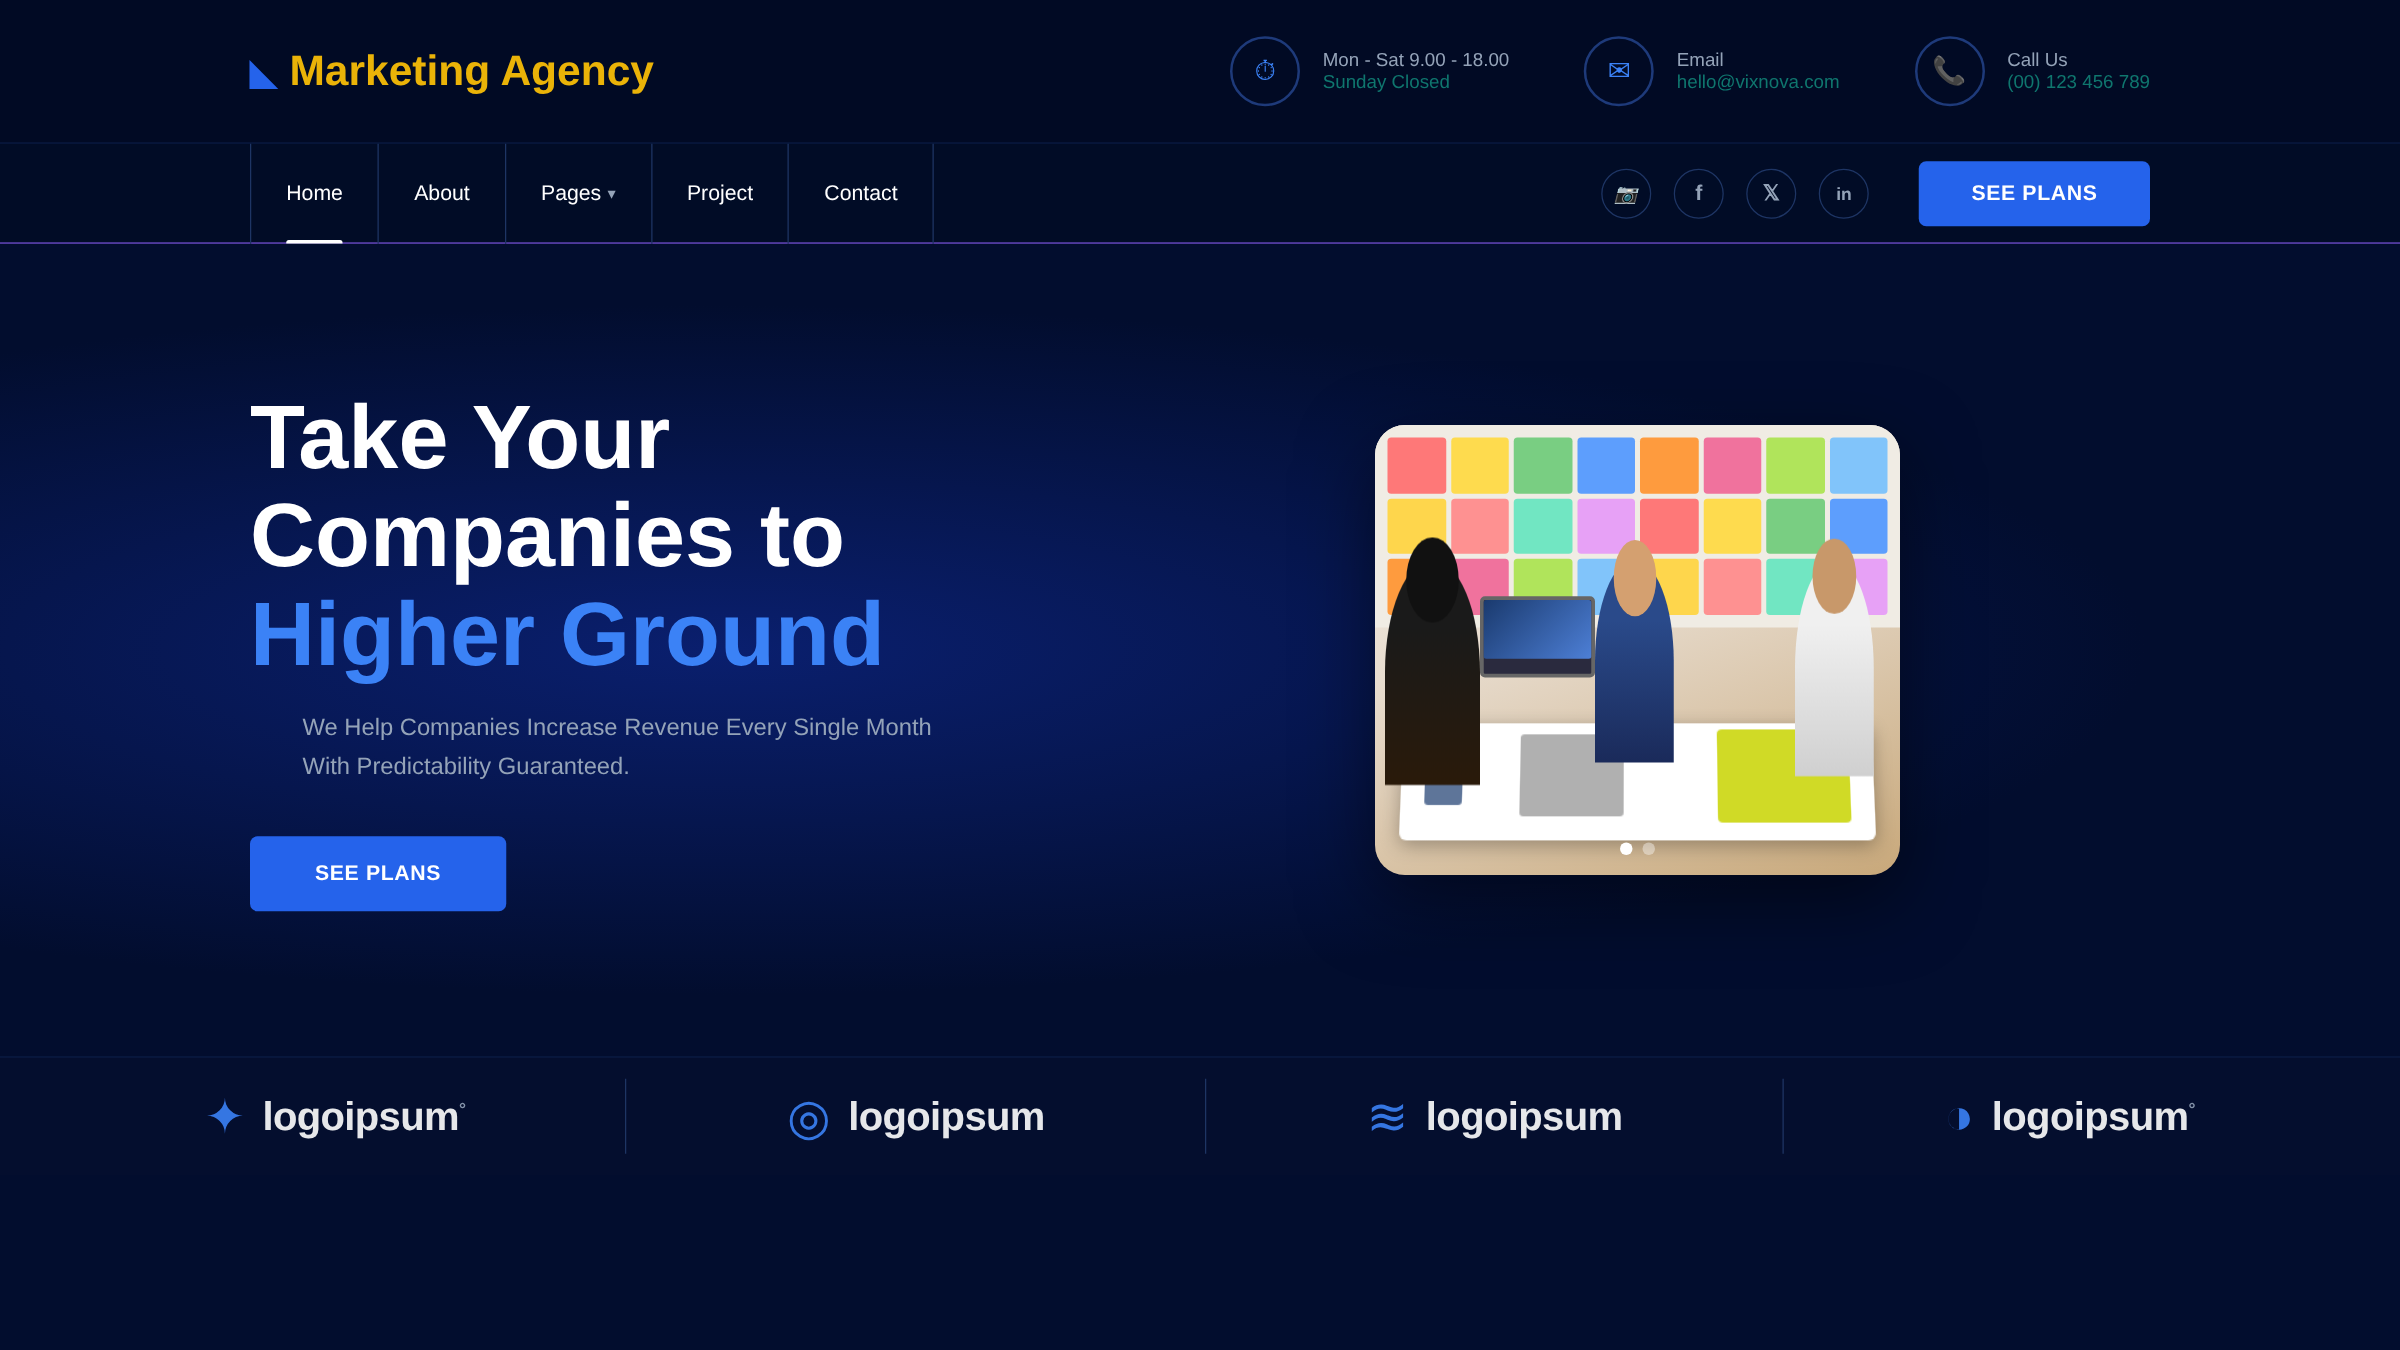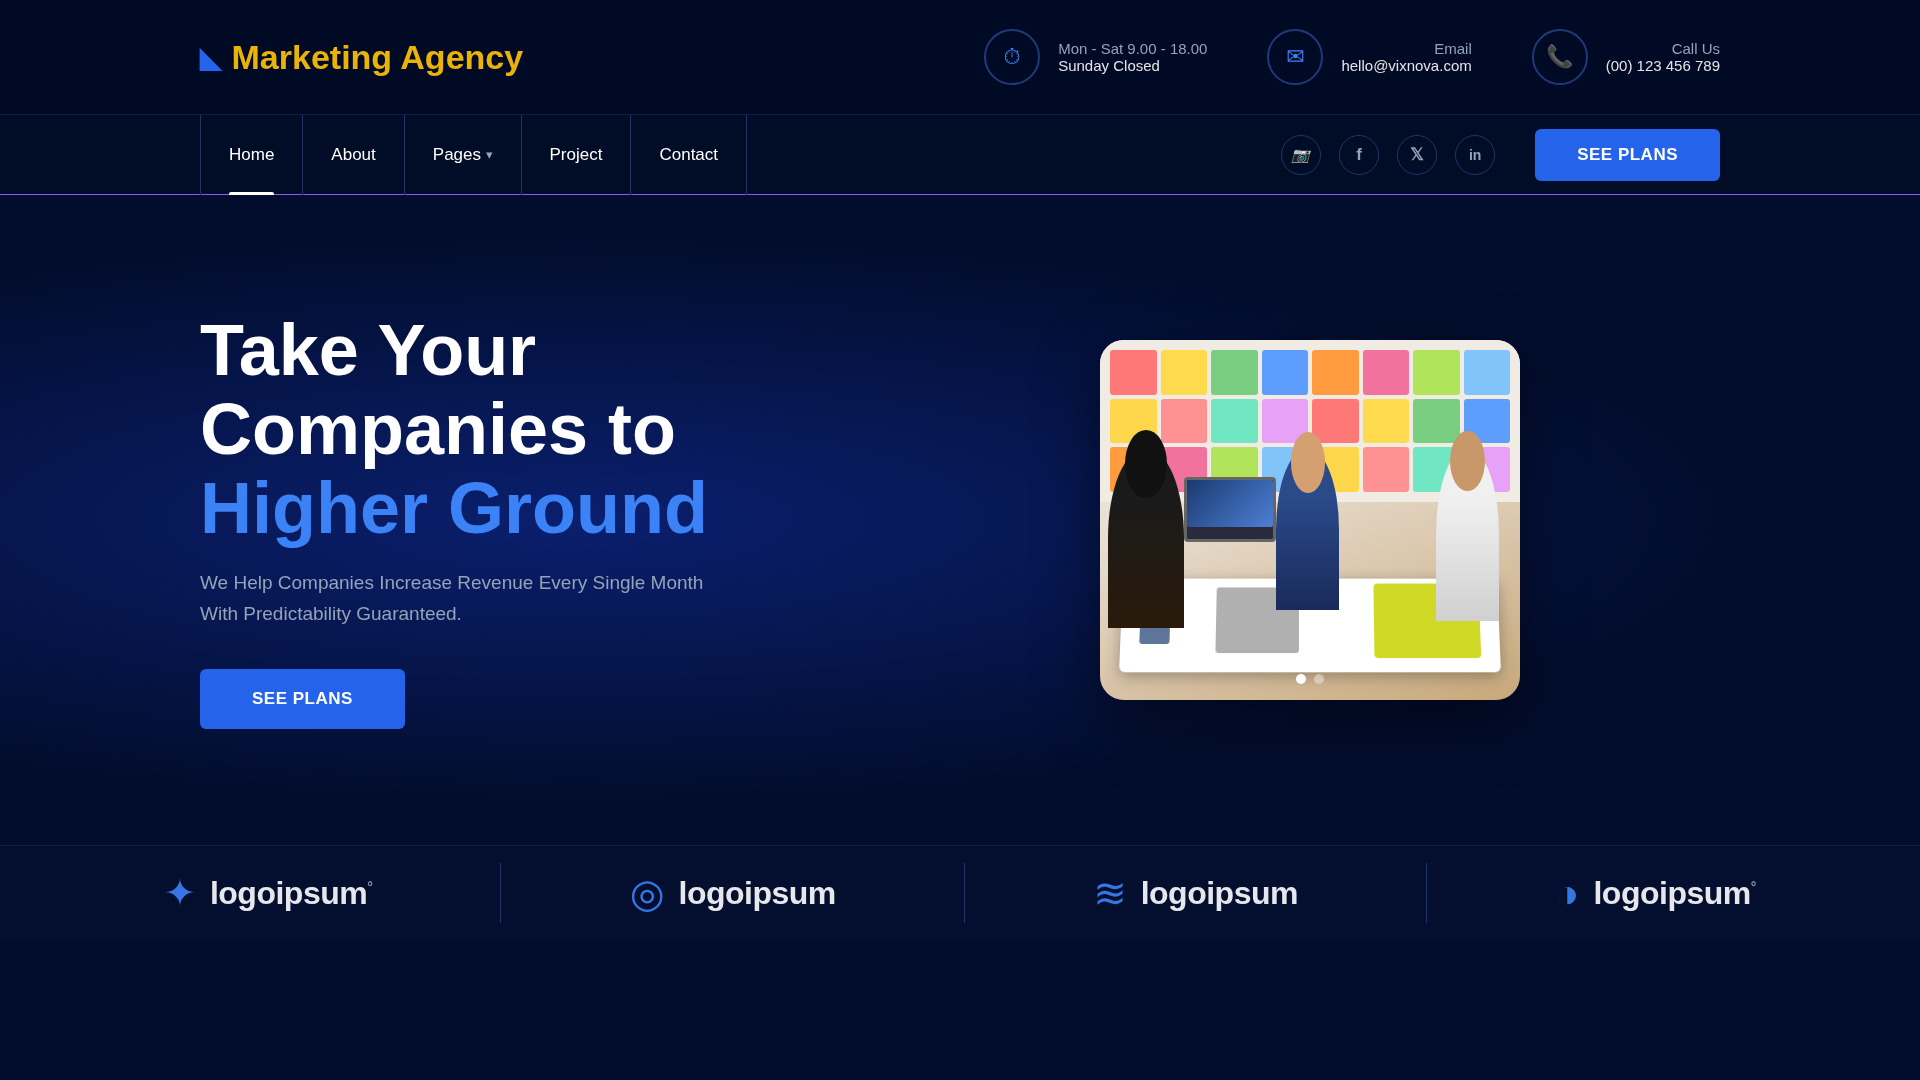--- a/index.html
+++ b/index.html
@@ -60,25 +60,24 @@
       font-size: 22px;
     }
     .contact-item-text {
       display: flex;
       flex-direction: column;
     }
     .contact-item-label {
       font-size: 15px;
       color: #94a3b8;
       font-weight: 400;
-      text-align: right;
     }
     .contact-item-value {
       font-size: 15px;
-      color: #e5e5e5;
+      color: #0f766e;
       font-weight: 500;
     }
 
     
     .nav-bar {
       background: #010c26;
       display: flex;
       align-items: center;
       padding: 0 200px;
       height: 80px;
@@ -176,20 +175,21 @@
       color: #3b82f6;
       font-size: 72px;
       font-weight: 700;
     }
     .hero-subtitle {
       font-size: 19px;
       color: #94a3b8;
       line-height: 1.6;
       margin-bottom: 40px;
       max-width: 520px;
+      margin-left: 42px;
     }
     .hero-cta {
       background: #2563eb;
       color: #fff;
       font-size: 17px;
       font-weight: 700;
       padding: 20px 52px;
       border: none;
       border-radius: 6px;
       cursor: pointer;

